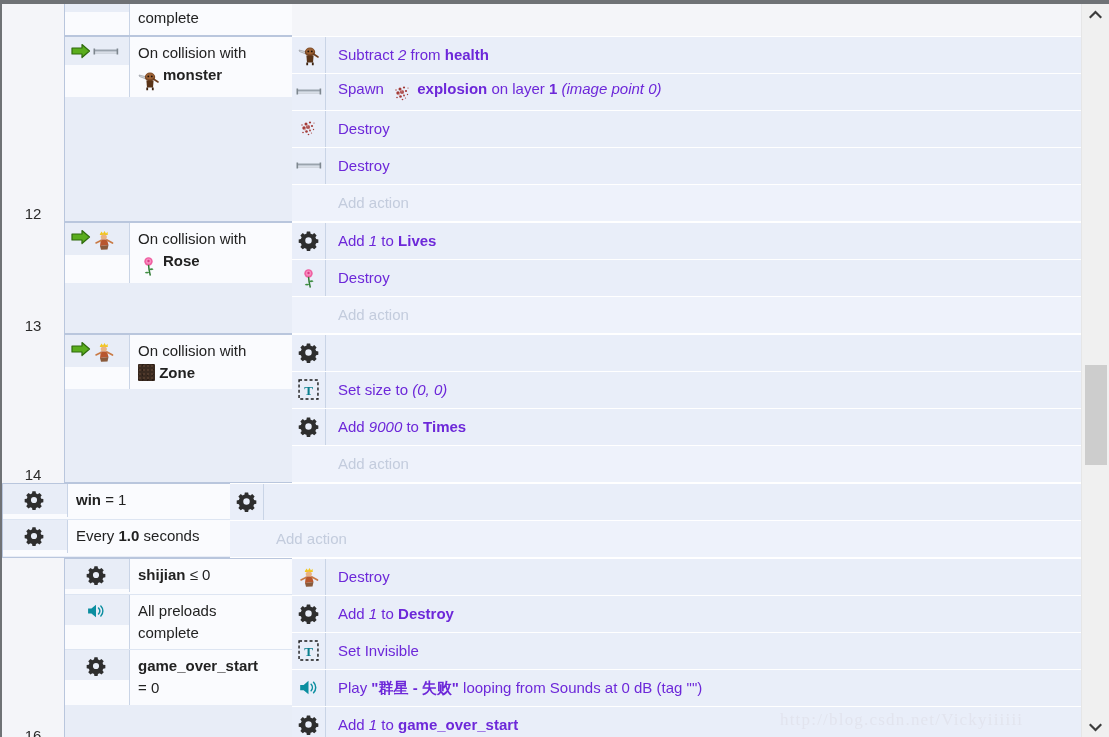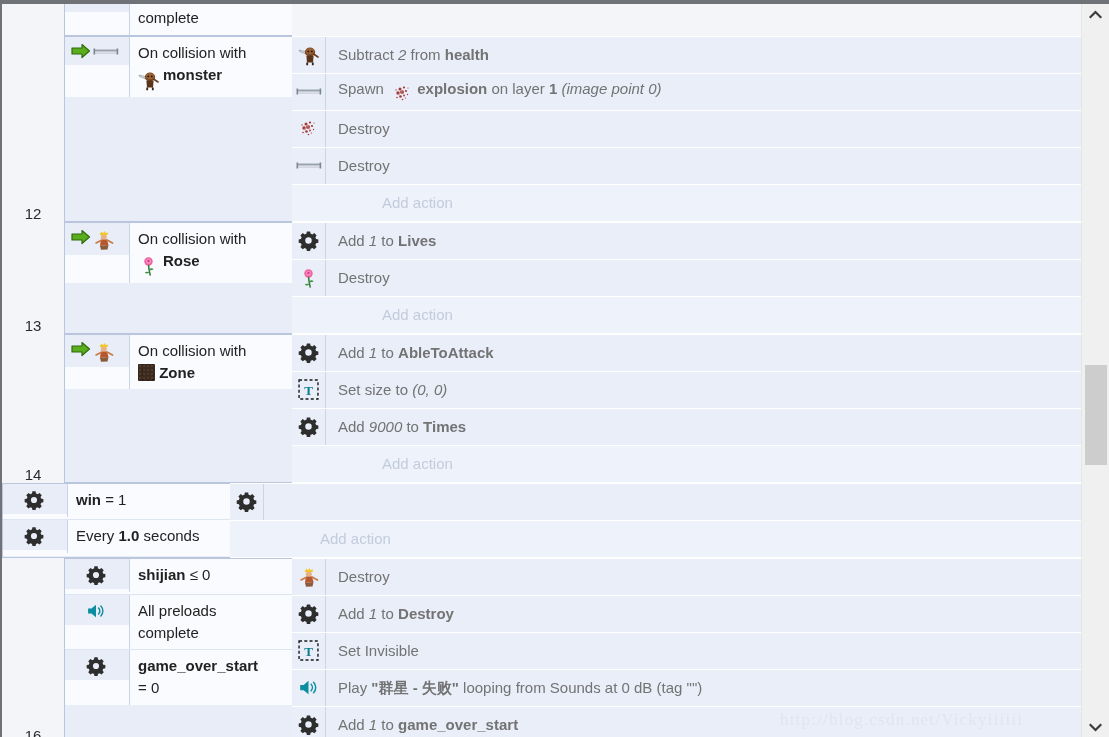--- a/index.html
+++ b/index.html
@@ -42,22 +42,22 @@
                padding:6px 2px 4px 6px;box-sizing:border-box;background:#e8edf7;}
   .cond.noarrow .icons{justify-content:center;padding-left:0;}
   .cond .ctext{flex:1 1 auto;padding:5px 8px 6px 8px;font-size:15px;color:#222;line-height:1.45;
                border-left:1px solid #c9d4e6;box-sizing:border-box;background:#fafbfe;}
 
   
   .act{display:flex;align-items:center;min-height:37px;box-sizing:border-box;
        background:#e9eef9;border-bottom:1px solid #ffffff;}
   .act .aicon{width:34px;flex:0 0 34px;display:flex;align-items:center;justify-content:center;
               align-self:stretch;border-right:1px solid #c9d4e6;box-sizing:border-box;}
-  .act .atext{padding-left:12px;font-size:15px;color:#737373;line-height:1.4;}
-  .act.addaction{background:#eef2fb;gap:44px;}
+  .act .atext{padding-left:12px;font-size:15px;color:#6d28d9;line-height:1.4;}
+  .act.addaction{background:#eef2fb;}
   .act.addaction .aicon{border-right:none;}
   .act.addaction .atext{color:#c3ccdd;}
 
   b{font-weight:bold;}
   i{font-style:italic;}
 
   
   .ic{display:inline-block;vertical-align:middle;}
   .sq-zone{width:17px;height:17px;background:#3a2a20;border-radius:1px;
            background-image:radial-gradient(#513a2c 1px,transparent 1px),radial-gradient(#2b1d15 1px,transparent 1px);
@@ -290,21 +290,20 @@
               <div class="ctext">On collision with<br><span class="sq-zone"></span>&nbsp;<b>Zone</b></div>
             </div>
           </div>
           <div class="rightpane">
             <div class="act">
               <div class="aicon">
                 <svg class="ic" width="21" height="21" viewBox="0 0 24 24">
                   <path fill="#2e2e2e" d="M13.9 1.6h-3.8l-.5 2.6a8.5 8.5 0 0 0-2 .83L5.4 3.5 2.7 6.2l1.5 2.2a8.5 8.5 0 0 0-.83 2L.8 10.9v3.8l2.6.5c.2.7.48 1.37.83 2L2.7 19.4l2.7 2.7 2.2-1.5c.63.35 1.3.63 2 .83l.5 2.6h3.8l.5-2.6c.7-.2 1.37-.48 2-.83l2.2 1.5 2.7-2.7-1.5-2.2c.35-.63.63-1.3.83-2l2.6-.5v-3.8l-2.6-.5a8.5 8.5 0 0 0-.83-2l1.5-2.2-2.7-2.7-2.2 1.5a8.5 8.5 0 0 0-2-.83zM12 8.3a3.7 3.7 0 1 1 0 7.4 3.7 3.7 0 0 1 0-7.4z"></path>
                 </svg>
               </div>
-              <div class="atext">Add <i>1</i> to <b>AbleToAttack</b></div>
             </div>
             <div class="act">
               <div class="aicon">
                 <svg class="ic" width="21" height="21" viewBox="0 0 24 24">
                   <rect x="1.2" y="1.2" width="21.6" height="21.6" fill="none" stroke="#1a1a1a" stroke-width="1.6" stroke-dasharray="3.4 2.6"></rect>
                   <text x="12" y="18" font-family="Liberation Serif, serif" font-size="15" font-weight="bold" fill="#0b7f8e" text-anchor="middle">T</text>
                 </svg>
               </div>
               <div class="atext">Set size to <i>(0, 0)</i></div>
             </div>

